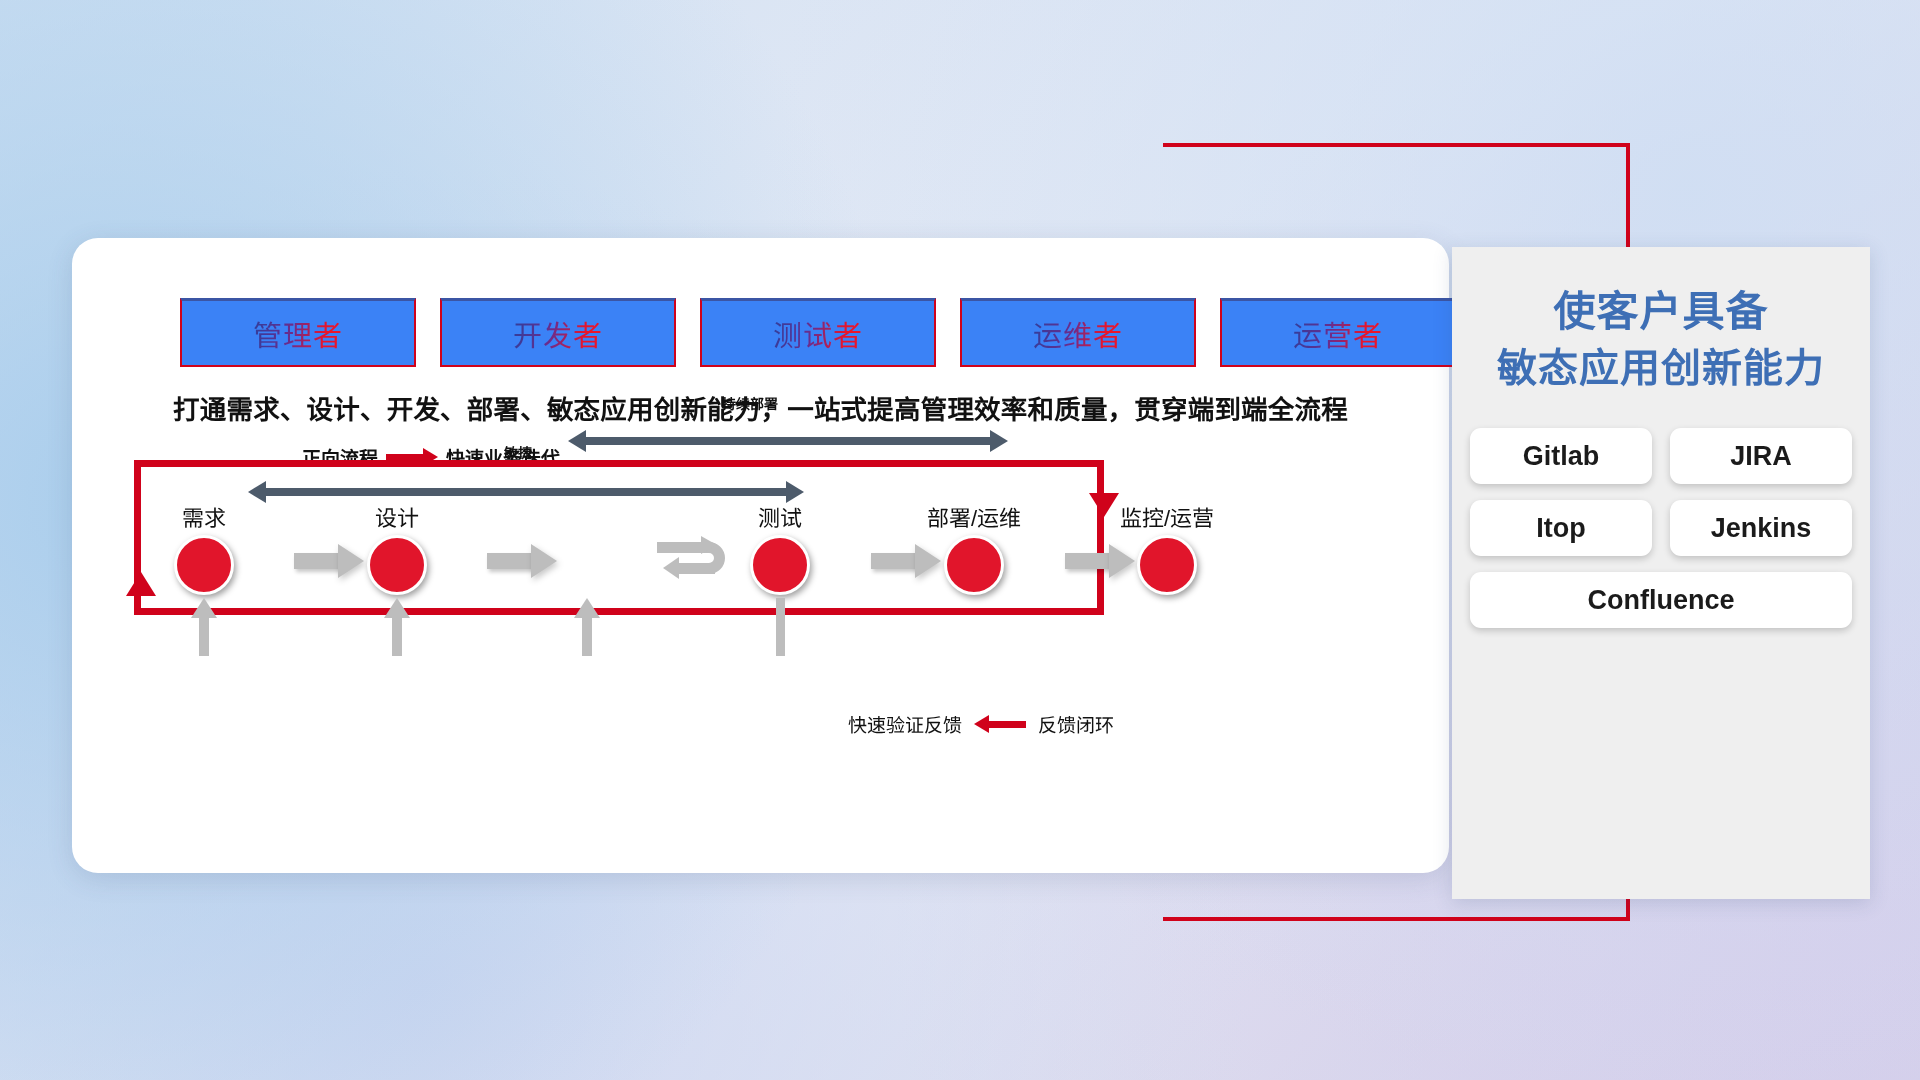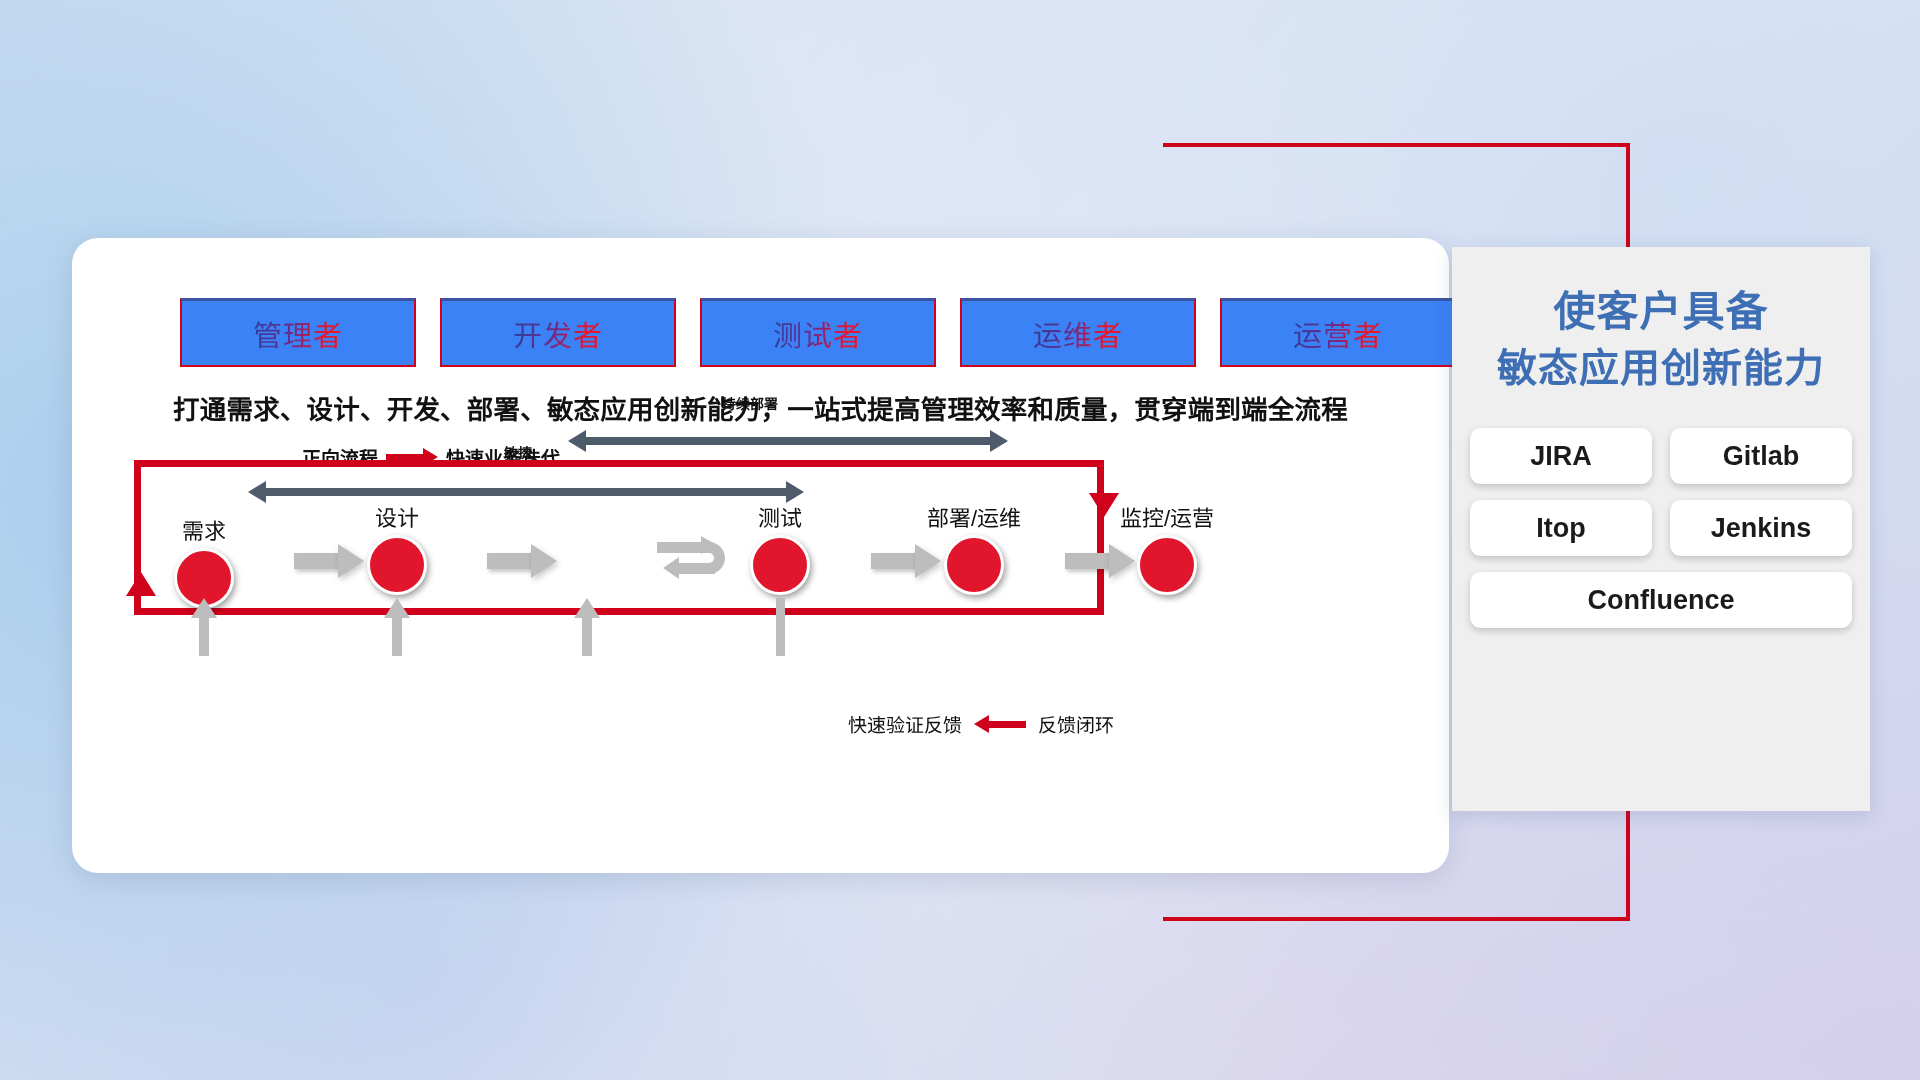--- a/index.html
+++ b/index.html
@@ -310,21 +310,21 @@
     width: 96px;
     height: 58px;
   }
 
   
   .side-panel {
     position: absolute;
     left: 1452px;
     top: 247px;
     width: 418px;
-    height: 564px;
+    height: 652px;
     background: #efefef;
     box-shadow: 0 4px 18px rgba(50,70,110,0.17);
     z-index: 3;
   }
   .side-title {
     text-align: center;
     color: #3E6FB5;
     font-weight: bold;
     font-size: 42px;
     line-height: 1.38;
@@ -399,21 +399,21 @@
     <span class="bar"></span>
     <span class="head-r"></span>
   </div>
 
   <div class="red-loop"></div>
   <div class="red-loop-arrow-down"></div>
   <div class="red-loop-arrow-up"></div>
 
   <div class="pipeline">
 
-    <div class="stage" style="left:10px;  top:0;margin-top:13px;">
+    <div class="stage" style="left:10px;  top:0;">
       <div class="stage-label">需求</div>
       <div class="stage-dot"></div>
     </div>
     <div class="gray-arrow" style="left:160px;">
       <span class="shaft"></span>
       <span class="tip"></span>
     </div>
     <div class="up-arrow" style="left:57px;">
       <span class="uhead"></span>
       <span class="ushaft"></span>
@@ -480,19 +480,19 @@
   </div>
 
 </div>
 
 <div class="side-panel">
   <div class="side-title">
     <div>使客户具备</div>
     <div class="l2">敏态应用创新能力</div>
   </div>
   <div class="tool-grid">
+    <div class="tool-card">Gitlab</div>
     <div class="tool-card">JIRA</div>
-    <div class="tool-card">Gitlab</div>
     <div class="tool-card">Itop</div>
     <div class="tool-card">Jenkins</div>
     <div class="tool-card wide">Confluence</div>
   </div>
 </div>
 
 </body></html>

